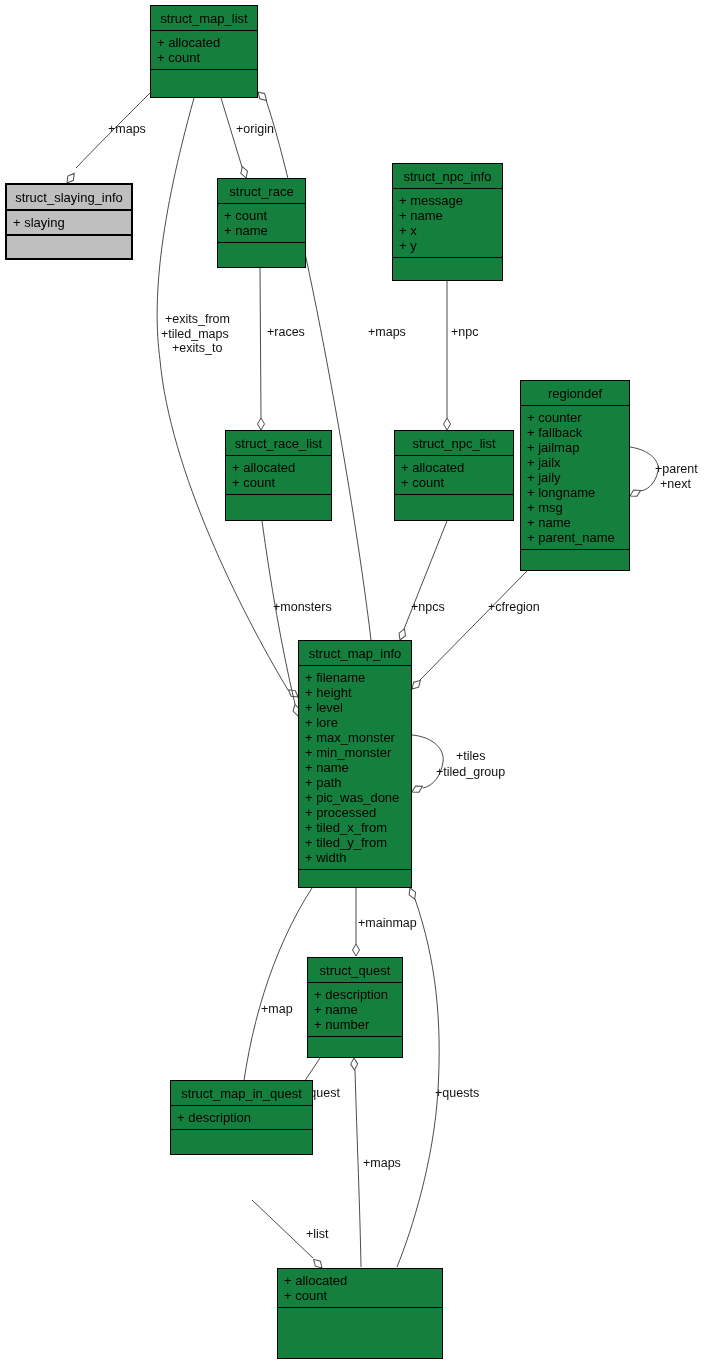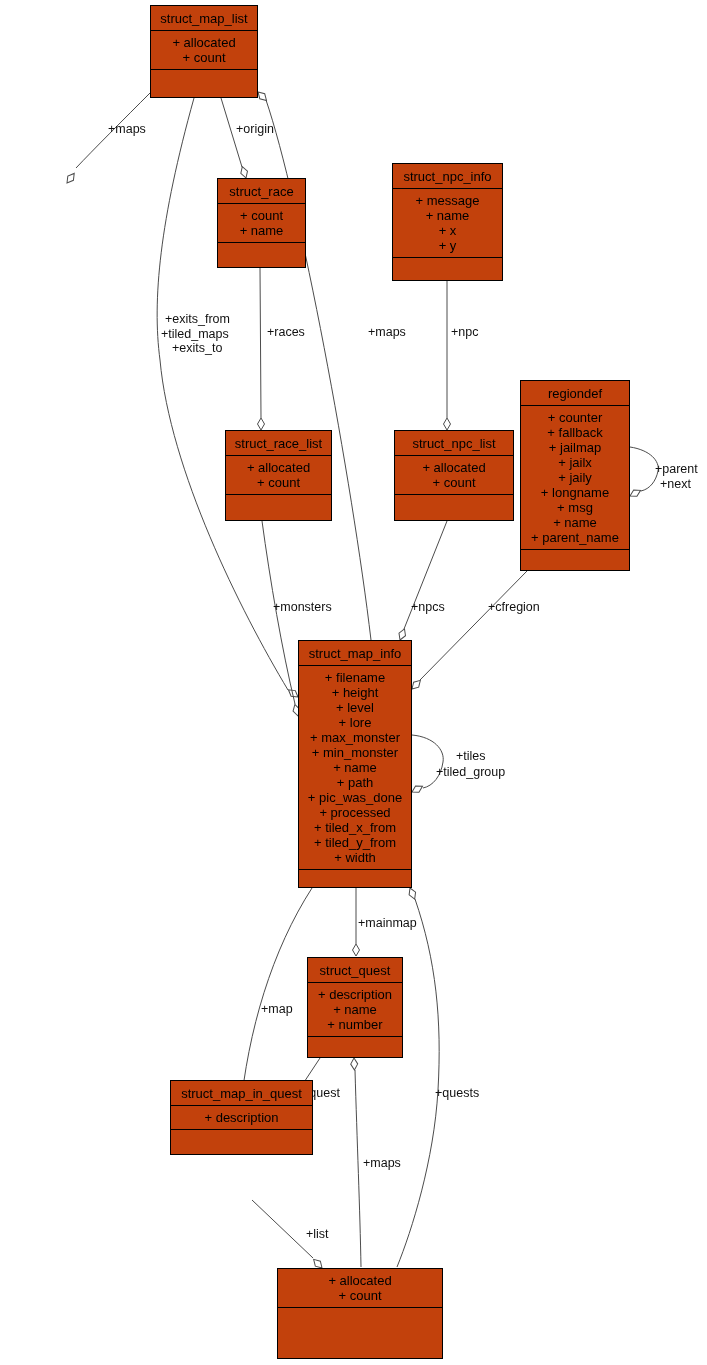--- a/index.html
+++ b/index.html
@@ -2,25 +2,25 @@
 <html><head>
 <meta charset="utf-8">
 <style>
   html,body{margin:0;padding:0;background:#ffffff;}
   .canvas{position:relative;width:707px;height:1365px;background:#ffffff;overflow:hidden;
           font-family:"Liberation Sans","DejaVu Sans",sans-serif;}
   svg.wires{position:absolute;left:0;top:0;width:707px;height:1365px;pointer-events:none;}
   svg.wires path{fill:none;stroke:#4c4c4c;stroke-width:1;}
   svg.wires polygon{fill:#ffffff;stroke:#4c4c4c;stroke-width:1;}
   svg.wires text{font-family:"Liberation Sans","DejaVu Sans",sans-serif;font-size:12.5px;fill:#111111;}
-  .node{position:absolute;box-sizing:border-box;border:1px solid #000;background:#c2410c;
+  .node{position:absolute;box-sizing:border-box;border:1px solid #000;background:#15803d;
         display:flex;flex-direction:column;font-size:13px;color:#000;}
   .node .title{text-align:center;padding:5px 4px 4px 4px;border-bottom:1px solid #000;white-space:nowrap;}
   .node .attrs{padding:4px 6px;border-bottom:1px solid #000;line-height:15px;}
-  .node .attrs div{white-space:nowrap;text-align:center;}
+  .node .attrs div{white-space:nowrap;}
   .node .blank{flex:1;}
   .node.hl{background:#bfbfbf;border-width:2px;}
   .node.hl .title{border-bottom-width:2px;}
   .node.hl .attrs{border-bottom-width:2px;}
 </style>
 </head>
 <body>
 
 <div class="canvas">
 
@@ -135,20 +135,27 @@
 
   <div class="node" style="left:150px;top:5px;width:108px;height:93px">
     <div class="title">struct_map_list</div>
     <div class="attrs">
       <div>+ allocated</div>
       <div>+ count</div>
     </div>
     <div class="blank"></div>
   </div>
 
+  <div class="node hl" style="left:5px;top:183px;width:128px;height:77px">
+    <div class="title">struct_slaying_info</div>
+    <div class="attrs">
+      <div>+ slaying</div>
+    </div>
+    <div class="blank"></div>
+  </div>
 
   <div class="node" style="left:217px;top:178px;width:89px;height:90px">
     <div class="title">struct_race</div>
     <div class="attrs">
       <div>+ count</div>
       <div>+ name</div>
     </div>
     <div class="blank"></div>
   </div>
 

